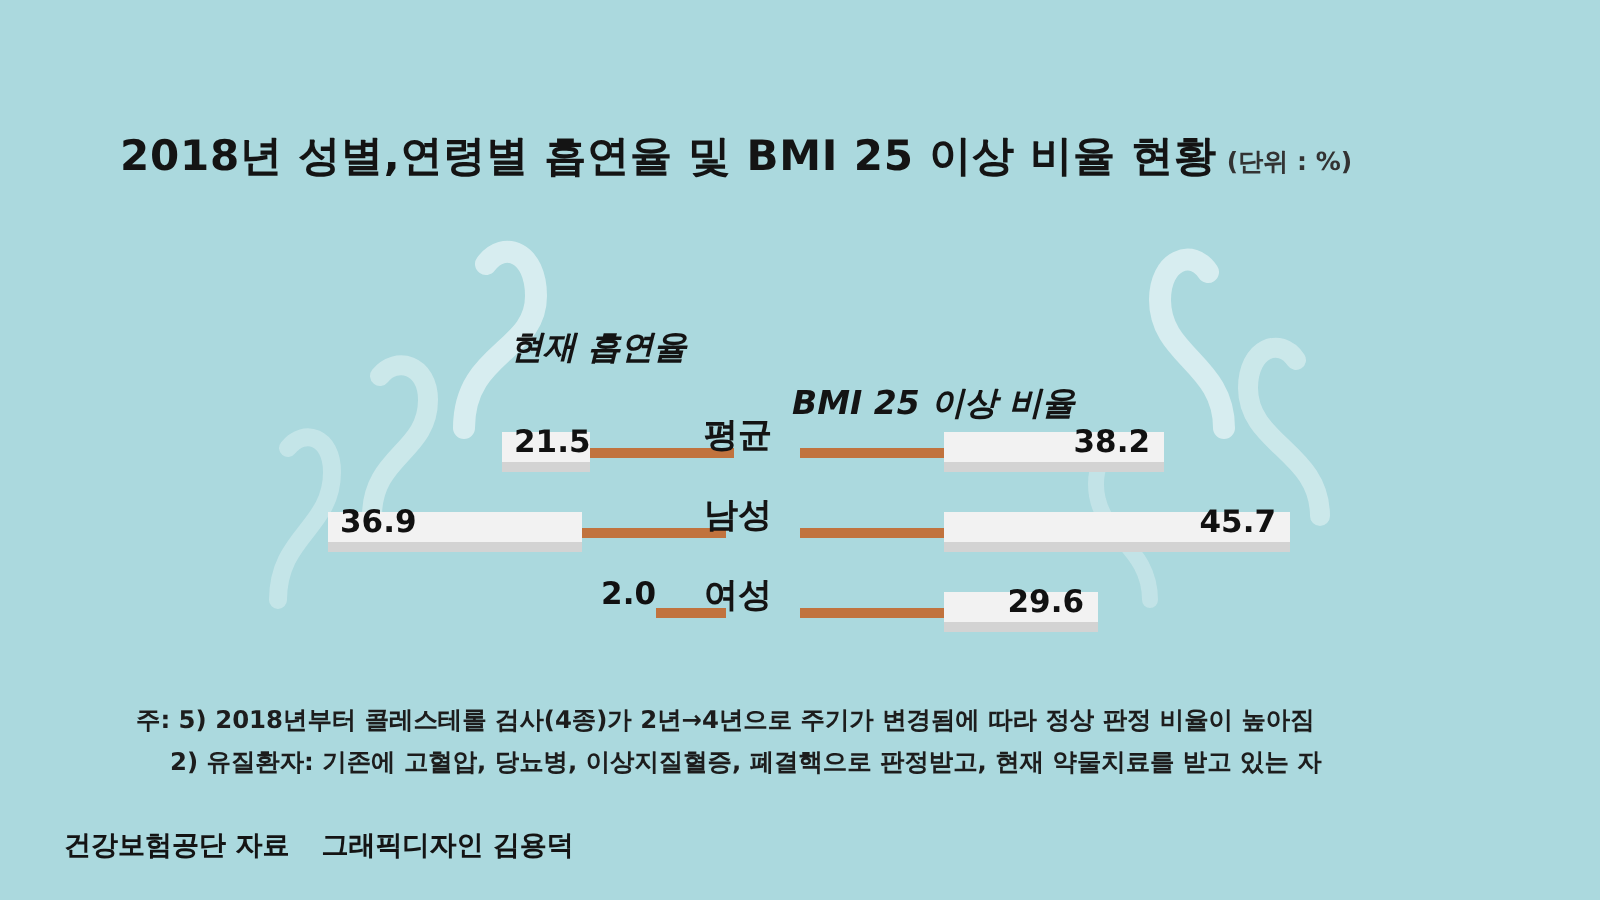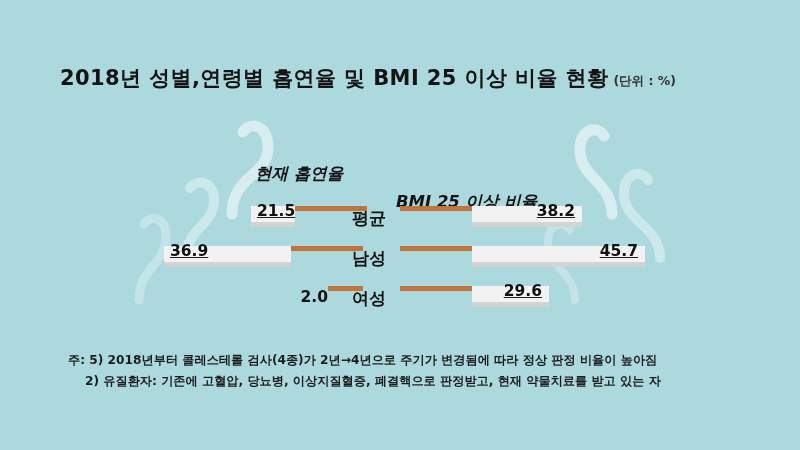--- a/index.html
+++ b/index.html
@@ -88,22 +88,21 @@
     position: relative;
     height: 40px;
   }
 
   
   .half {
     position: absolute;
     top: 8px;
     height: 40px;
     display: flex;
-    align-items: flex-start;
-    text-decoration: underline;
+    align-items: center;
   }
   .half.left  { right: 437px; flex-direction: row; }
   .half.right { left: 400px;  flex-direction: row; border-radius: 12px; }
 
   
   .tip {
     width: 13px;
     background: #ee2a23;
     flex: 0 0 13px;
     position: relative;
@@ -284,14 +283,17 @@
       </div>
     </div>
 
   </div>
 
   <div id="notes">
     <div class="note-line">주: 5) 2018년부터 콜레스테롤 검사(4종)가 2년→4년으로 주기가 변경됨에 따라 정상 판정 비율이 높아짐</div>
     <div class="note-line indent">2) 유질환자: 기존에 고혈압, 당뇨병, 이상지질혈증, 폐결핵으로 판정받고, 현재 약물치료를 받고 있는 자</div>
   </div>
 
+  <div id="credit">
+    <span>건강보험공단 자료</span><span class="gap"></span><span>그래픽디자인 김용덕</span>
+  </div>
 
 </div>
 
 </body></html>

